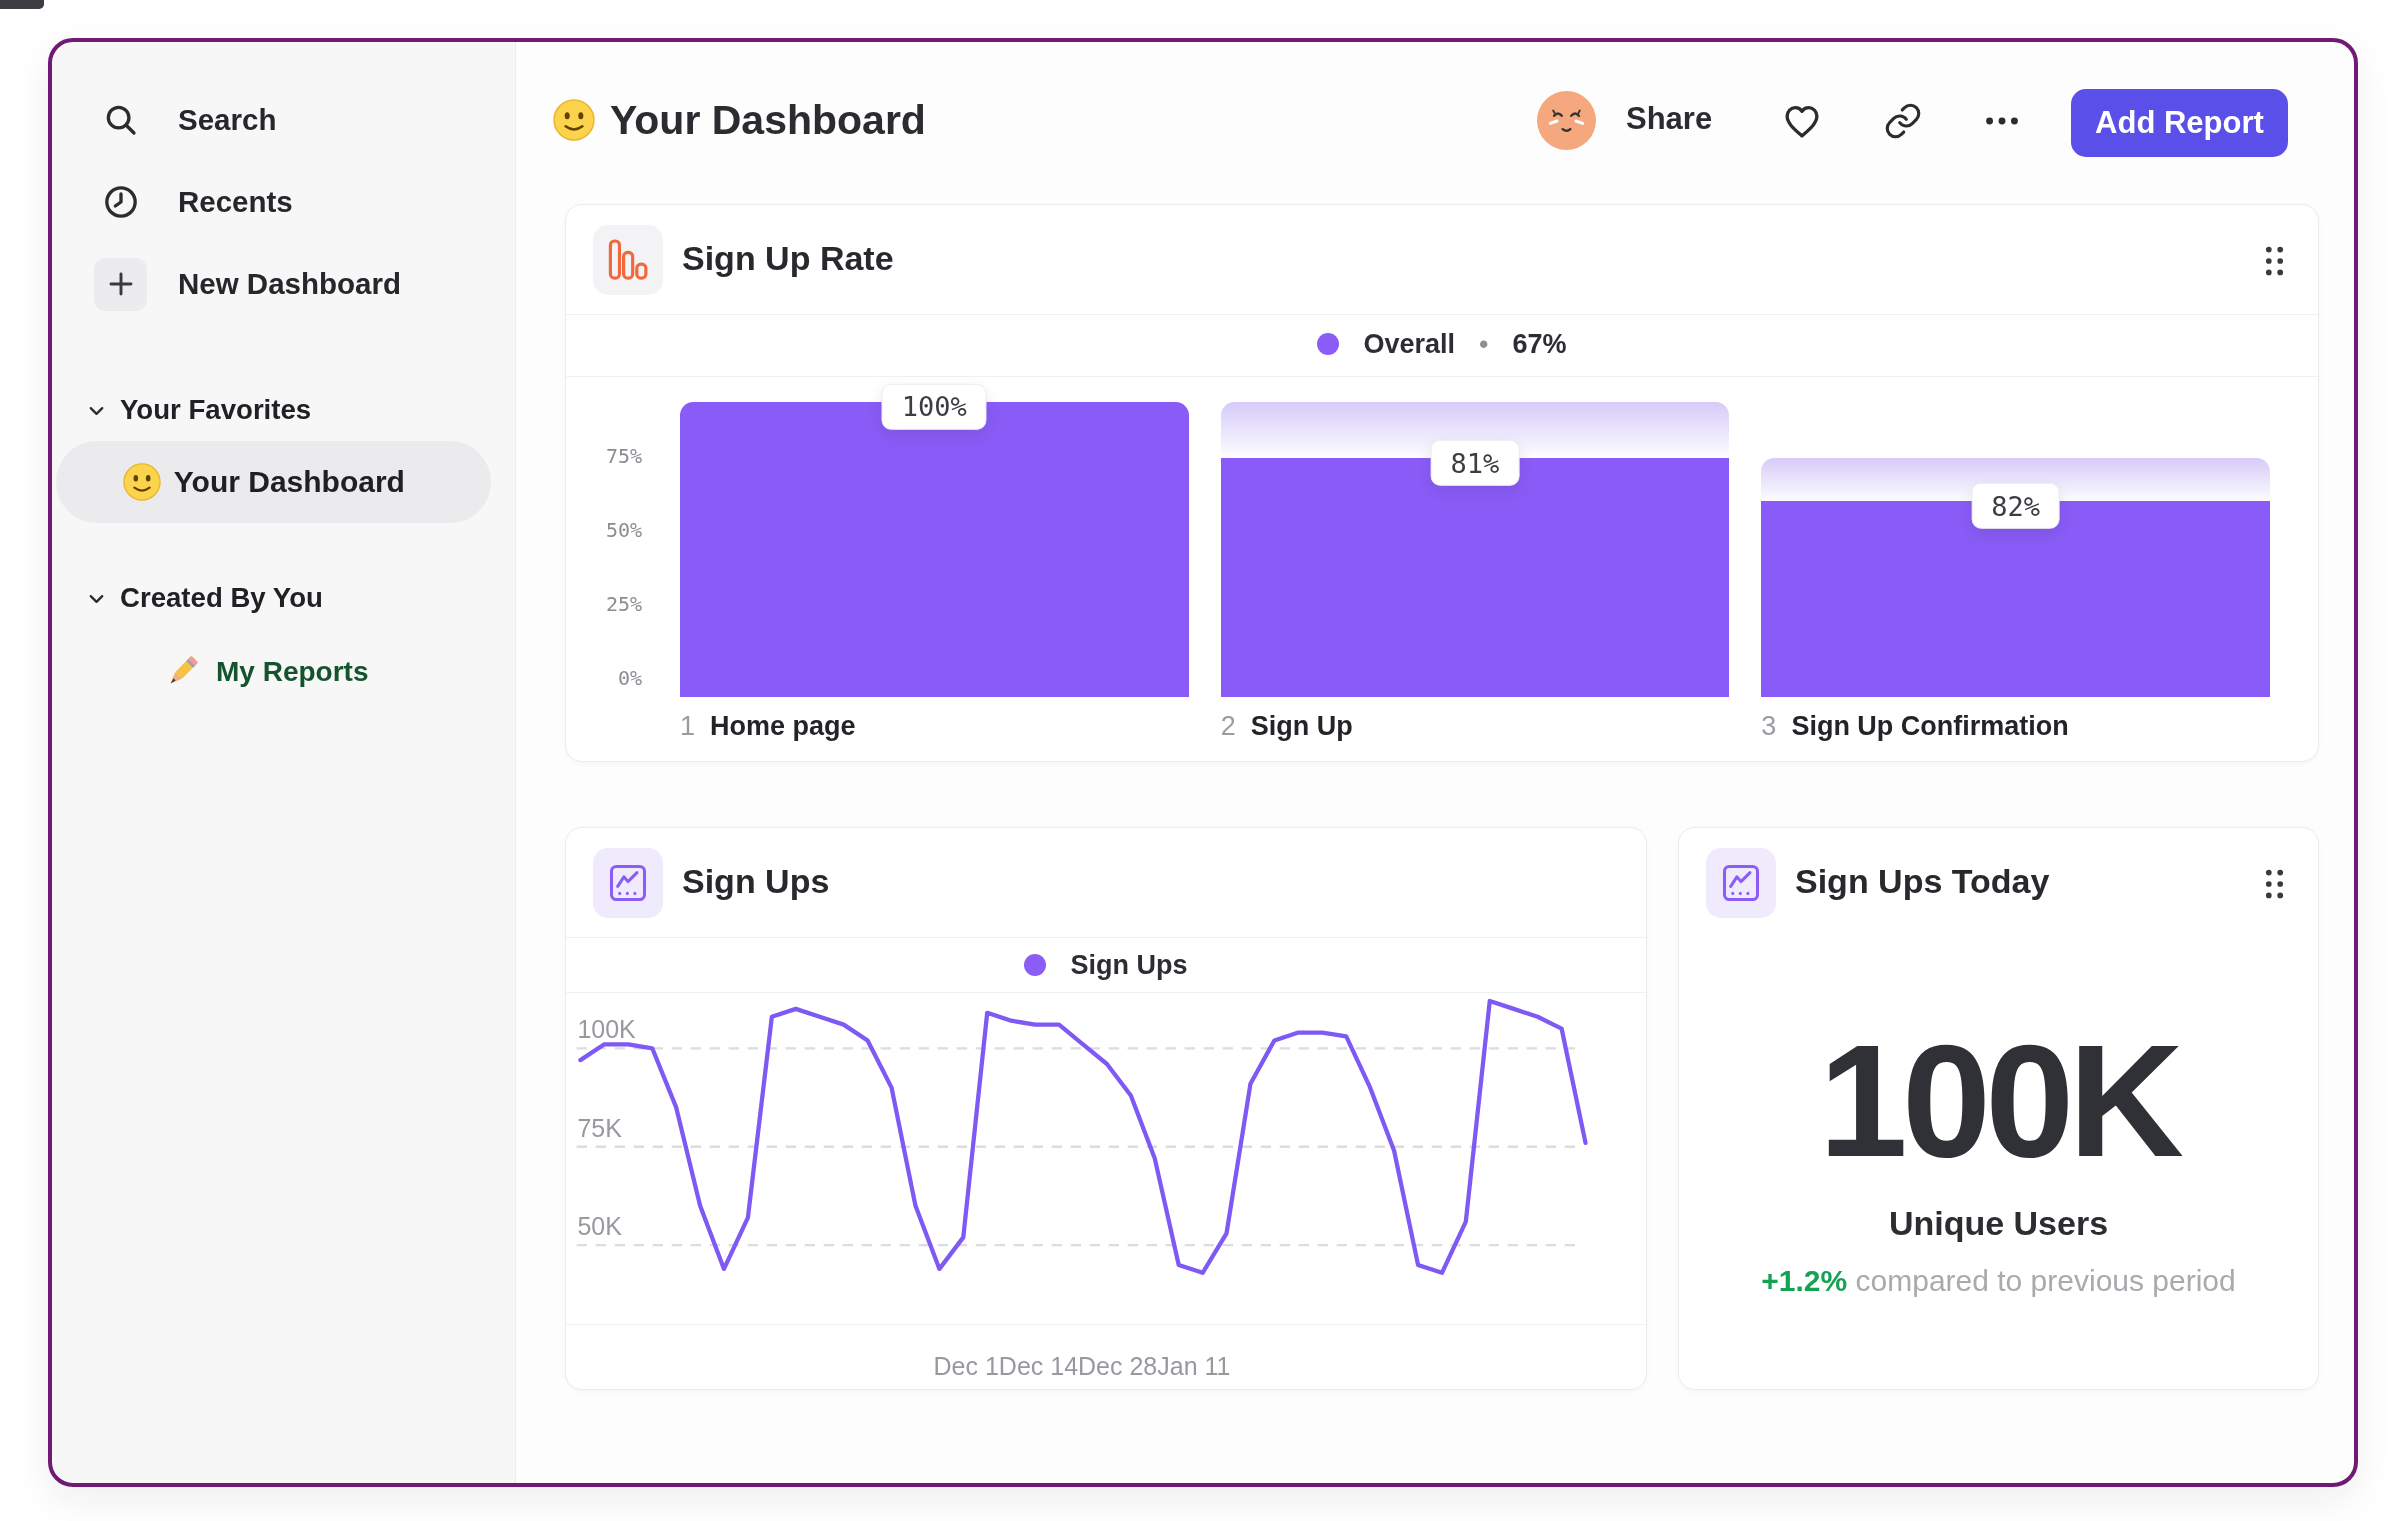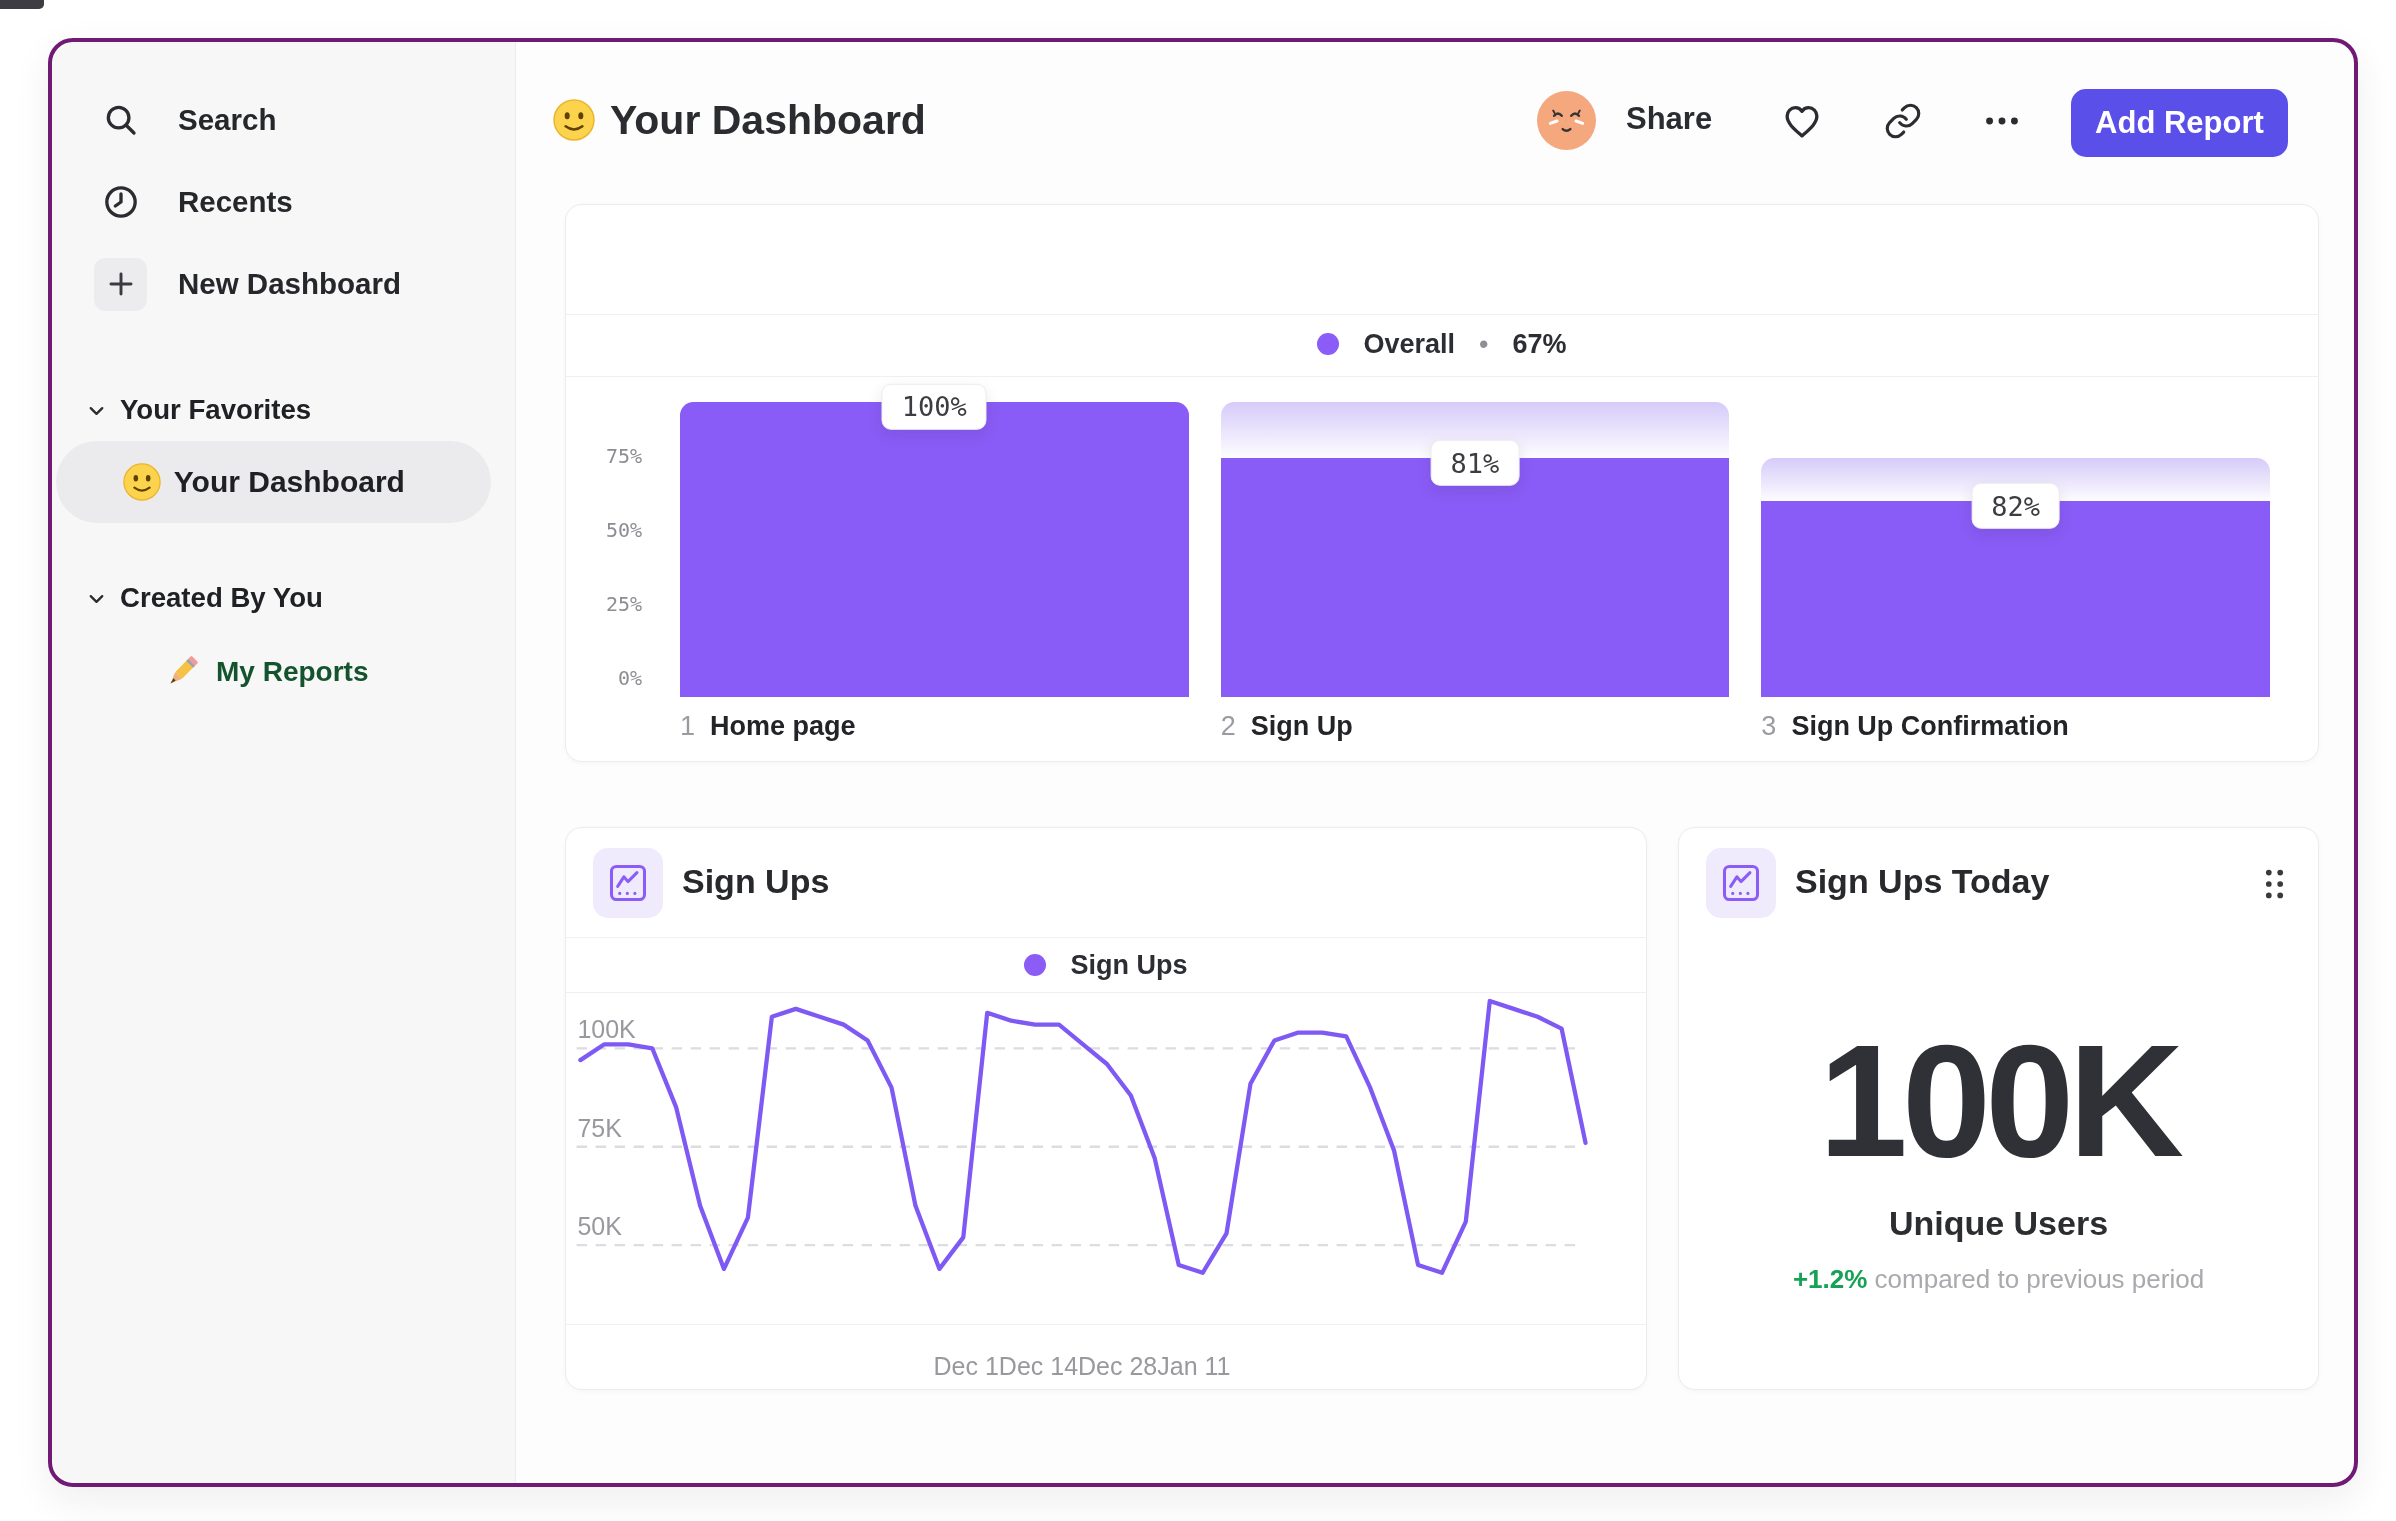--- a/index.html
+++ b/index.html
@@ -86,21 +86,21 @@
   .l-ytick{position:absolute;left:1.9px;height:27px;line-height:27px;font-size:25px;color:#98989e;z-index:2;}
   .l-xrow{position:absolute;left:9.5px;top:496px;width:1013px;height:63px;display:flex;
           justify-content:center;align-items:flex-end;padding-bottom:5.7px;box-sizing:border-box;}
   .l-xrow span{font-size:25px;color:#98989e;}
   .l-footline{position:absolute;left:0;right:0;top:496px;border-top:1px solid #f0f0f2;}
 
   
   .kpi-value{position:absolute;left:0;top:181px;width:100%;text-align:center;font-size:160px;font-weight:700;
              letter-spacing:-5.7px;color:#303136;}
   .kpi-label{position:absolute;left:0;top:376px;width:100%;text-align:center;font-size:34px;font-weight:600;color:#2c2d31;}
-  .kpi-delta-row{position:absolute;left:0;top:436px;width:100%;text-align:center;font-size:26px;}
+  .kpi-delta-row{position:absolute;left:0;top:436px;width:100%;text-align:center;font-size:30px;}
   .kpi-delta{font-weight:700;}
   .kpi-caption{color:#a9a9ae;font-weight:400;}
 </style>
 </head>
 <body>
 
 <div class="page">
   <div class="corner-fragment"></div>
 
   <div class="window">
@@ -227,20 +227,40 @@
           <svg width="44" height="44" viewBox="0 0 46 46" fill="#2b2c30">
             <circle cx="10" cy="23" r="3.6"></circle>
               <circle cx="23" cy="23" r="3.6"></circle>
               <circle cx="36" cy="23" r="3.6"></circle>
           </svg>
         </span>
         <button class="add-report" style="background: rgb(91, 79, 233);">Add Report</button>
       </header>
 
       <section class="card card-funnel">
+        <div class="card-head">
+          <span class="card-icon gray">
+            <svg width="42" height="44" viewBox="0 0 30 32" fill="none" stroke="#F2683C" stroke-width="2.3" stroke-linejoin="round">
+              <rect x="2.2" y="2.2" width="6.6" height="27" rx="3"></rect>
+              <rect x="11.8" y="10.5" width="6.6" height="18.7" rx="3"></rect>
+              <rect x="21.4" y="19" width="6.6" height="10.2" rx="3"></rect>
+            </svg>
+          </span>
+          <h2 class="card-title" style="margin:0;">Sign Up Rate</h2>
+          <span class="drag">
+            <svg width="25" height="38" viewBox="0 0 26 40" fill="#3a3a3e">
+              <circle cx="7" cy="8" r="3"></circle>
+                <circle cx="19" cy="8" r="3"></circle>
+              <circle cx="7" cy="20" r="3"></circle>
+                <circle cx="19" cy="20" r="3"></circle>
+              <circle cx="7" cy="32" r="3"></circle>
+                <circle cx="19" cy="32" r="3"></circle>
+            </svg>
+          </span>
+        </div>
         <div class="divider" style="top:109px;"></div>
 
         <div class="legend-row" style="top:122px;height:34px;">
           <span class="legend-dot" style="background: rgb(139, 92, 246);"></span>
           <span class="legend-text">Overall</span>
           <span class="legend-sep">•</span>
           <span class="legend-text">67%</span>
         </div>
         <div class="divider" style="top:171px;"></div>
 

